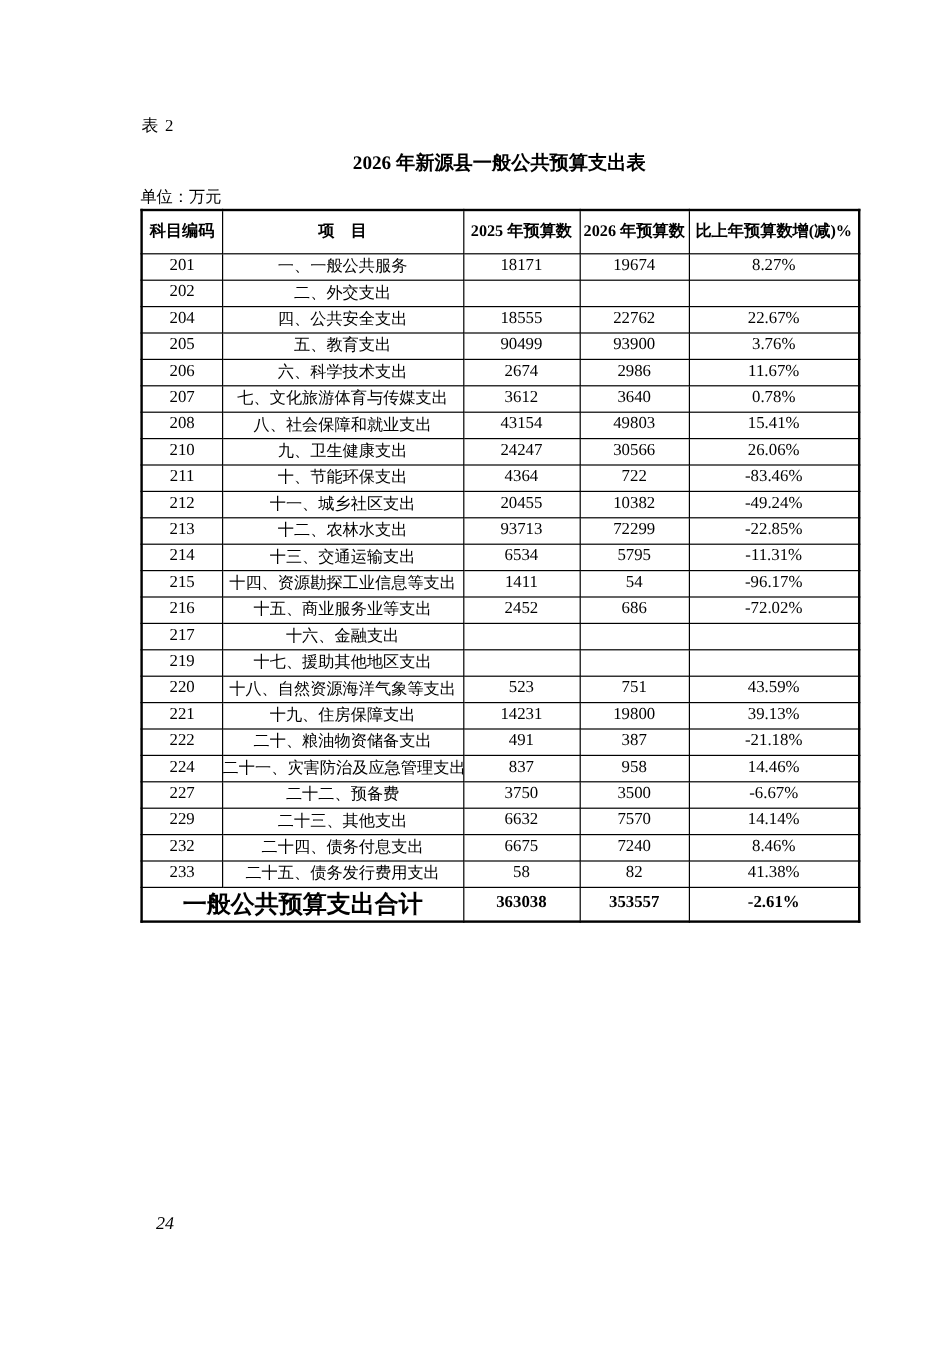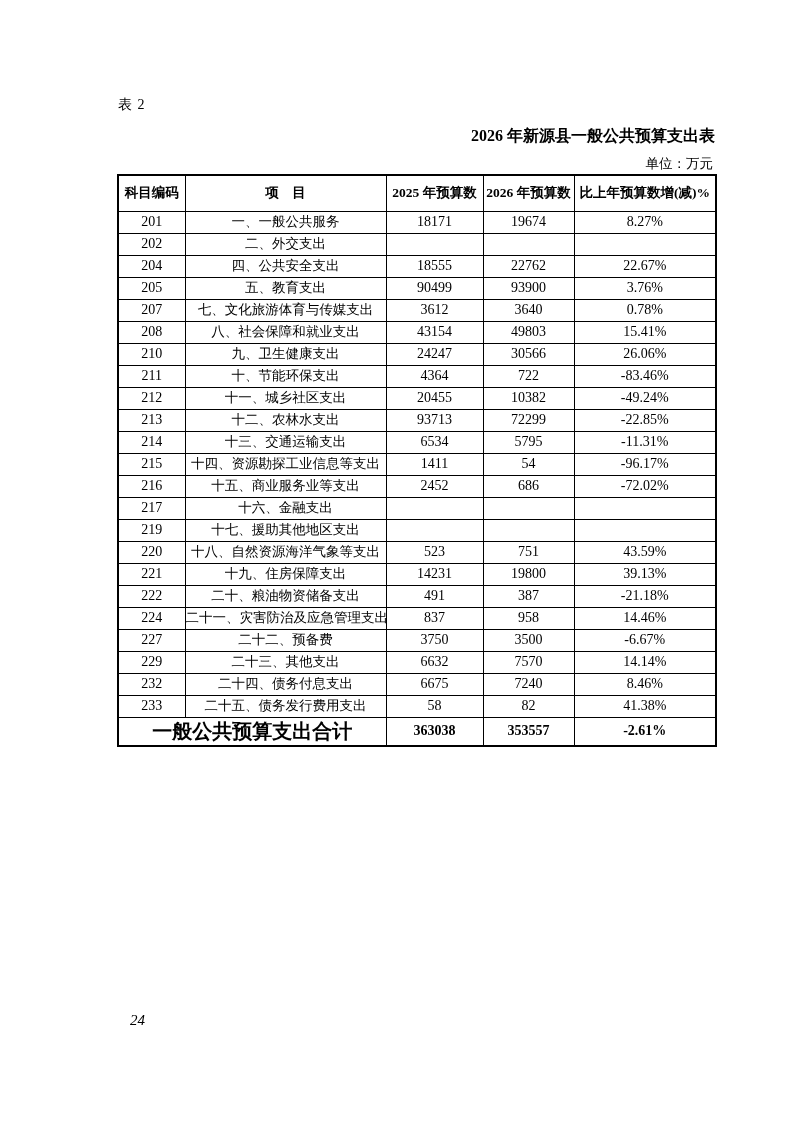--- a/index.html
+++ b/index.html
@@ -10,25 +10,25 @@
     font-family: "Liberation Serif", "DejaVu Serif", serif;
     color: #000;
     overflow: hidden;
   }
   .table-label {
     position: absolute; left: 118px; top: 96px;
     font-size: 14px; letter-spacing: 1px;
   }
   .doc-title {
     position: absolute; left: 117px; top: 126px; width: 598px;
-    text-align: right; font-weight: bold; font-size: 16px;
+    text-align: center; font-weight: bold; font-size: 16px;
   }
   .unit-label {
     position: absolute; left: 117px; top: 155px; width: 596px;
-    text-align: right; font-size: 13.5px;
+    font-size: 13.5px;
   }
   table.budget {
     position: absolute; left: 117px; top: 174px; width: 598px;
     border-collapse: collapse; table-layout: fixed;
     border: 2px solid #000;
     font-size: 14px;
   }
   table.budget th, table.budget td {
     border: 1px solid #000;
     vertical-align: middle;
@@ -101,20 +101,27 @@
         <td class="pct">22.67%</td>
       </tr>
       <tr>
         <td class="code">205</td>
         <td class="item">五、教育支出</td>
         <td class="num">90499</td>
         <td class="num">93900</td>
         <td class="pct">3.76%</td>
       </tr>
       <tr>
+        <td class="code">206</td>
+        <td class="item">六、科学技术支出</td>
+        <td class="num">2674</td>
+        <td class="num">2986</td>
+        <td class="pct">11.67%</td>
+      </tr>
+      <tr>
         <td class="code">207</td>
         <td class="item">七、文化旅游体育与传媒支出</td>
         <td class="num">3612</td>
         <td class="num">3640</td>
         <td class="pct">0.78%</td>
       </tr>
       <tr>
         <td class="code">208</td>
         <td class="item">八、社会保障和就业支出</td>
         <td class="num">43154</td>

